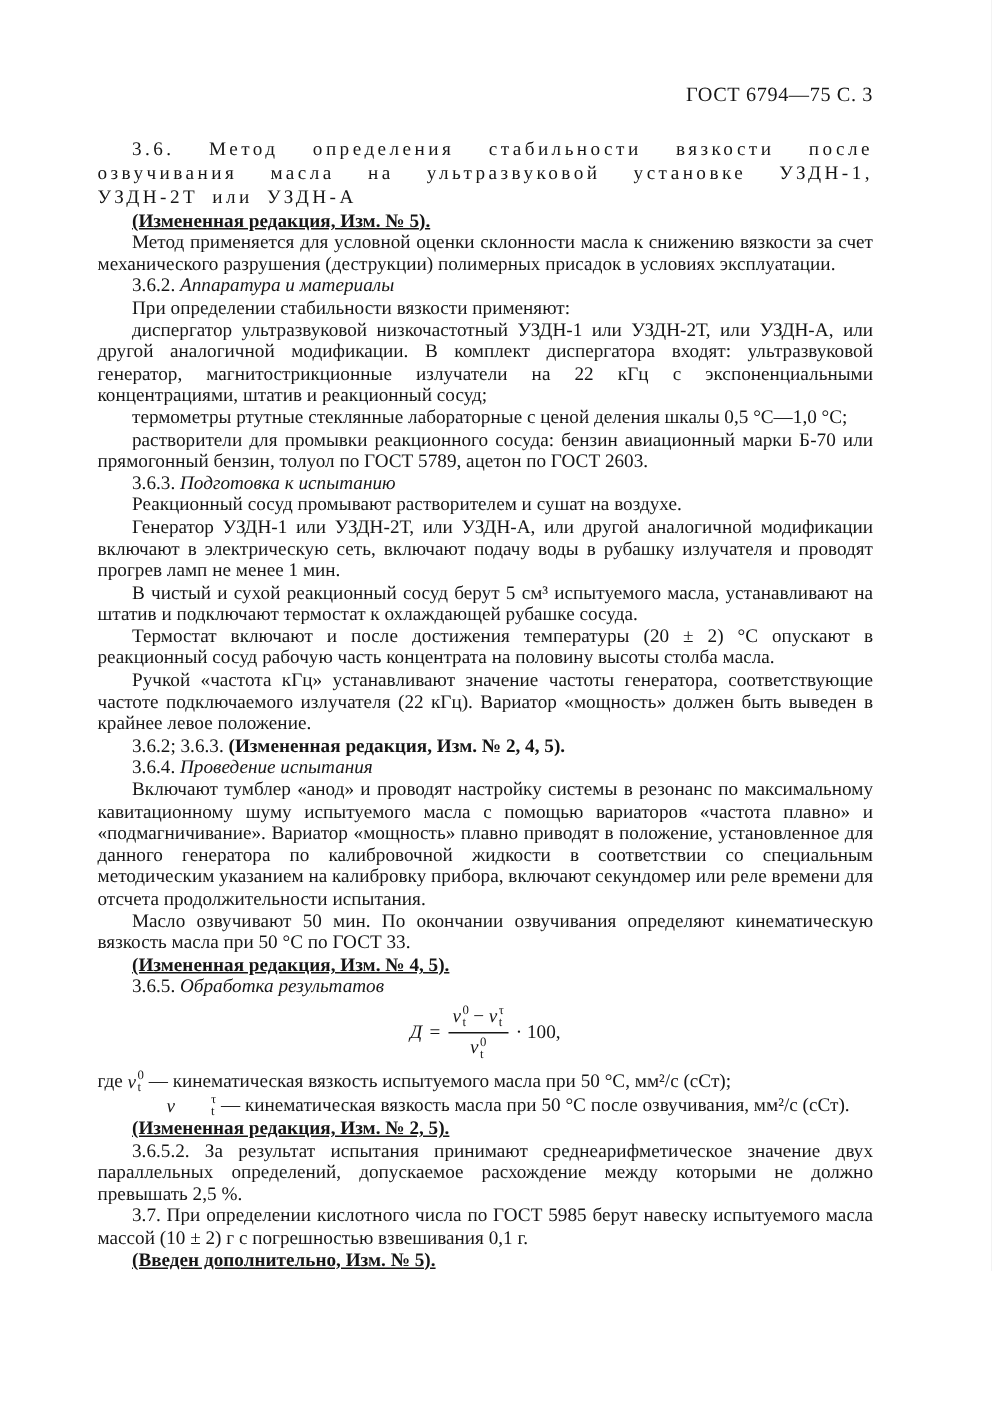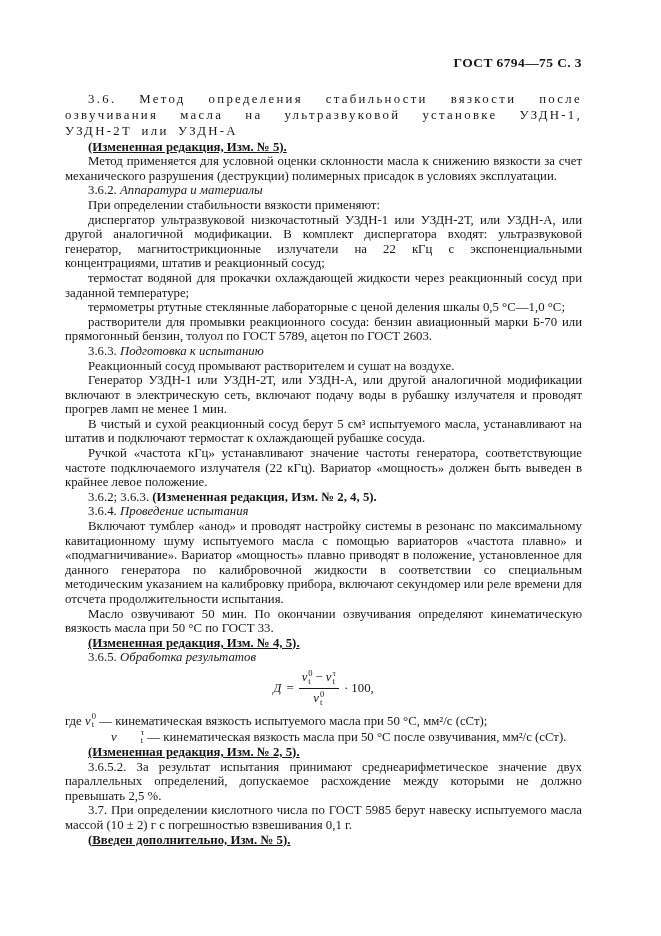--- a/index.html
+++ b/index.html
@@ -5,21 +5,21 @@
   html,body{margin:0;padding:0;background:#e9e9e9;}
   .page{
     width:661px;height:936px;box-sizing:border-box;
     background:#ffffff;color:#161616;
     padding:55px 79px 0 37px;
     font-family:"Liberation Serif","DejaVu Serif",serif;
     overflow:hidden;
   }
   .header{
     text-align:right;
-    font-weight:700;
+    font-weight:400;
     font-size:13.5px;
     letter-spacing:.4px;
     margin:0 0 20px 0;
   }
   .body{
     font-size:12.8px;
     line-height:14.6px;
     text-align:justify;
     margin-left:28px;
   }
@@ -65,29 +65,29 @@
     <p class="spaced">3.6. Метод определения стабильности вязкости после озвучивания масла на ультразвуковой установке УЗДН-1, УЗДН-2Т или УЗДН-А</p>
 
     <p class="bold">(Измененная редакция, Изм. № 5).</p>
 
     <p>Метод применяется для условной оценки склонности масла к снижению вязкости за счет механического разрушения (деструкции) полимерных присадок в условиях эксплуатации.</p>
 
     <p><span>3.6.2.</span> <span class="it">Аппаратура и материалы</span></p>
 
     <p>При определении стабильности вязкости применяют:</p>
     <p>диспергатор ультразвуковой низкочастотный УЗДН-1 или УЗДН-2Т, или УЗДН-А, или другой аналогичной модификации. В комплект диспергатора входят: ультразвуковой генератор, магнитострикционные излучатели на 22 кГц с экспоненциальными концентрациями, штатив и реакционный сосуд;</p>
-    <p>термостат водяной для прокачки охлаждающей жидкости через реакционный сосуд при заданной температуре;</p>
     <p>термометры ртутные стеклянные лабораторные с ценой деления шкалы 0,5 °С—1,0 °С;</p>
     <p>растворители для промывки реакционного сосуда: бензин авиационный марки Б-70 или прямогонный бензин, толуол по ГОСТ 5789, ацетон по ГОСТ 2603.</p>
 
     <p><span>3.6.3.</span> <span class="it">Подготовка к испытанию</span></p>
 
     <p>Реакционный сосуд промывают растворителем и сушат на воздухе.</p>
     <p>Генератор УЗДН-1 или УЗДН-2Т, или УЗДН-А, или другой аналогичной модификации включают в электрическую сеть, включают подачу воды в рубашку излучателя и проводят прогрев ламп не менее 1 мин.</p>
     <p>В чистый и сухой реакционный сосуд берут 5 см³ испытуемого масла, устанавливают на штатив и подключают термостат к охлаждающей рубашке сосуда.</p>
+    <p>Термостат включают и после достижения температуры (20 ± 2) °С опускают в реакционный сосуд рабочую часть концентрата на половину высоты столба масла.</p>
     <p>Ручкой «частота кГц» устанавливают значение частоты генератора, соответствующие частоте подключаемого излучателя (22 кГц). Вариатор «мощность» должен быть выведен в крайнее левое положение.</p>
 
     <p><span>3.6.2; 3.6.3.</span> <b>(Измененная редакция, Изм. № 2, 4, 5).</b></p>
 
     <p><span>3.6.4.</span> <span class="it">Проведение испытания</span></p>
 
     <p>Включают тумблер «анод» и проводят настройку системы в резонанс по максимальному кавитационному шуму испытуемого масла с помощью вариаторов «частота плавно» и «подмагничивание». Вариатор «мощность» плавно приводят в положение, установленное для данного генератора по калибровочной жидкости в соответствии со специальным методическим указанием на калибровку прибора, включают секундомер или реле времени для отсчета продолжительности испытания.</p>
     <p>Масло озвучивают 50 мин. По окончании озвучивания определяют кинематическую вязкость масла при 50 °С по ГОСТ 33.</p>
 
     <p class="bold">(Измененная редакция, Изм. № 4, 5).</p>

